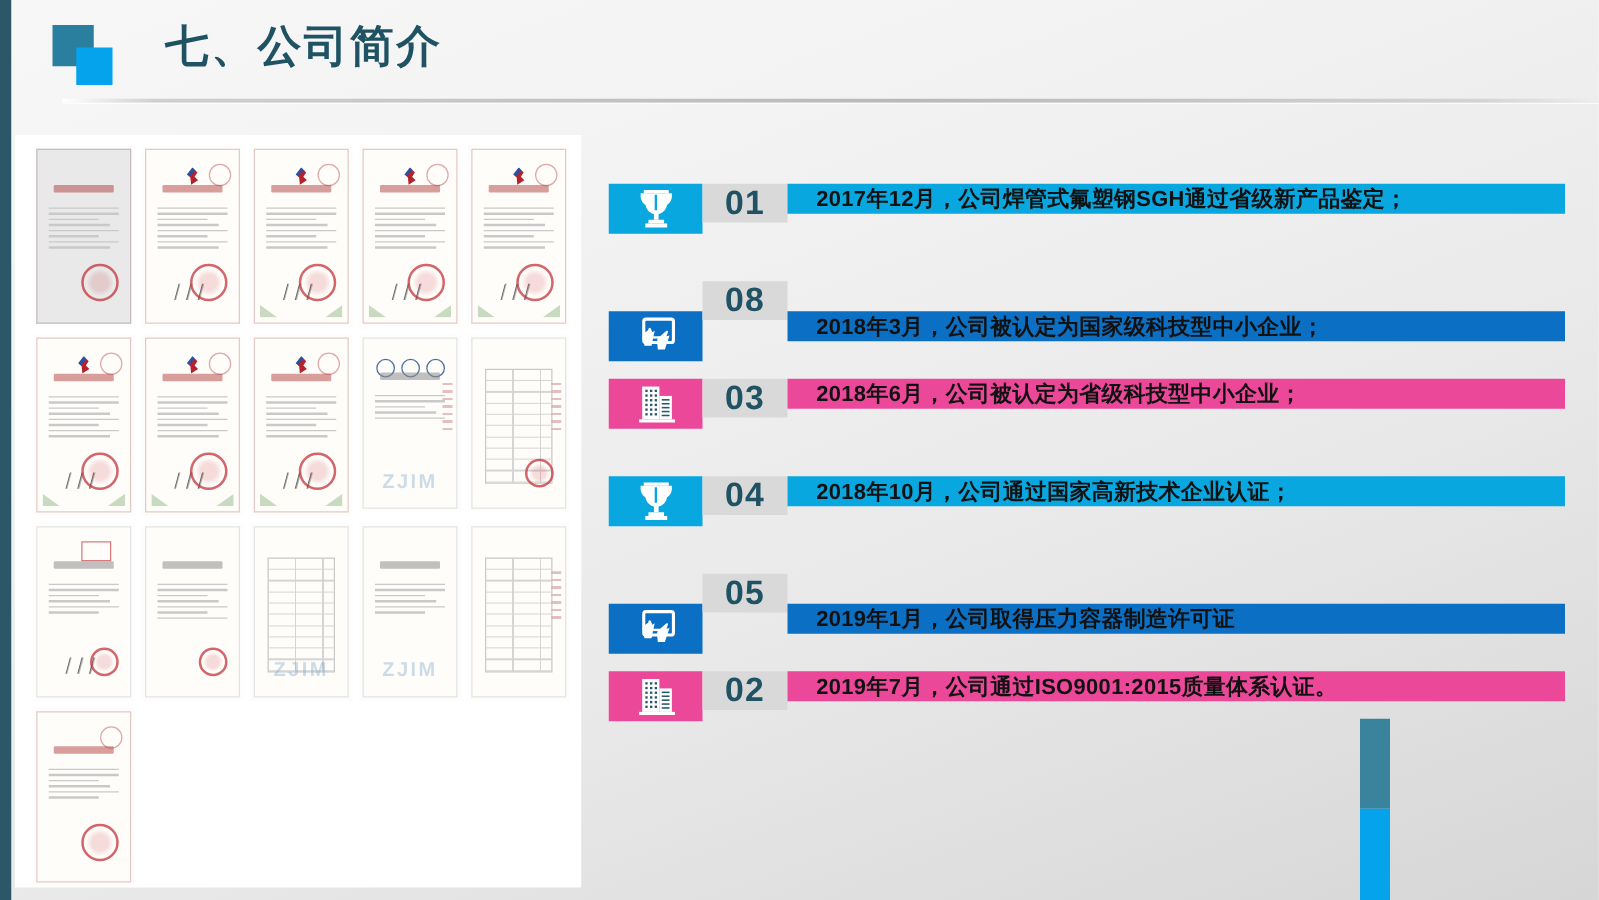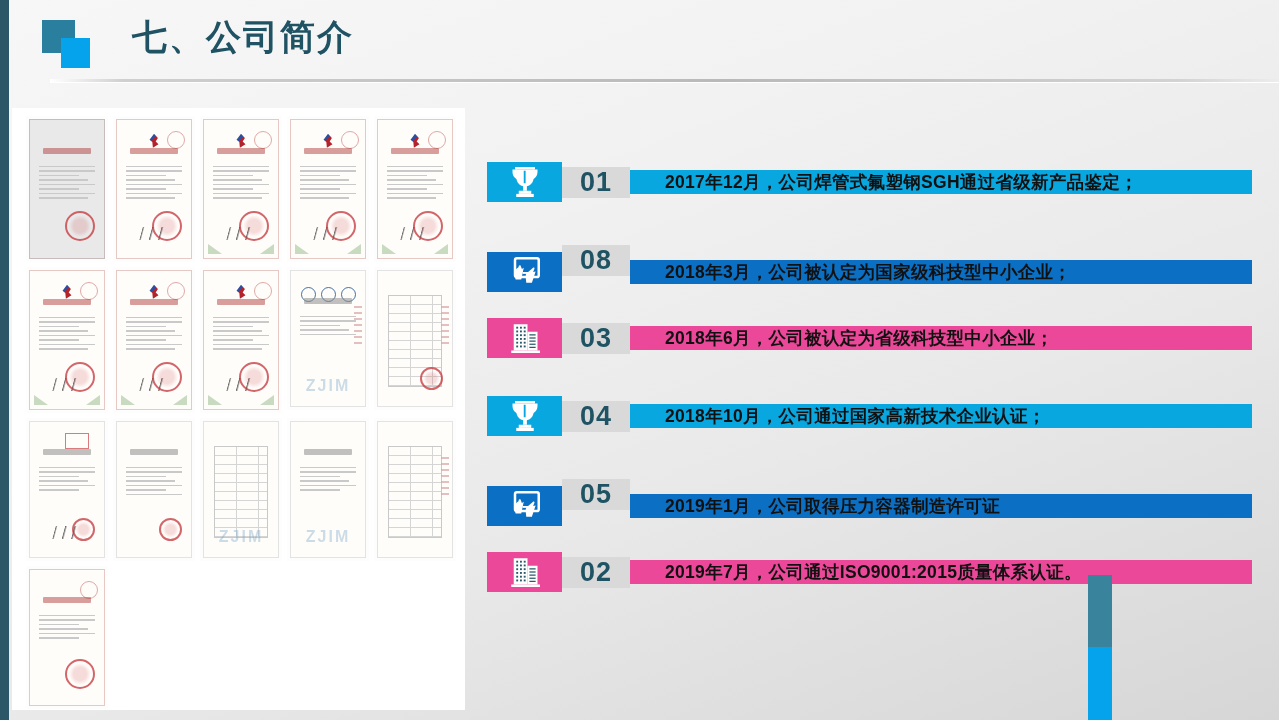--- a/index.html
+++ b/index.html
@@ -227,21 +227,21 @@
   .timeline {
     position: absolute;
     left: 487px; top: 147px;
     width: 765px;
   }
   .row {
     position: relative;
     height: 70px;
     margin-bottom: 8px;
     display: flex;
-    align-items: center;
+    align-items: flex-start;
   }
   .row .icon-box {
     width: 75px;
     flex: 0 0 75px;
     display: flex;
     align-items: center;
     justify-content: center;
   }
   .row .num-box {
     width: 68px;
@@ -252,21 +252,21 @@
     justify-content: center;
     font-size: 27px;
     font-weight: bold;
     color: #1f5263;
     letter-spacing: 1px;
   }
   .row .text-box {
     flex: 1 1 auto;
     display: flex;
     align-items: center;
-    padding-left: 35px;
+    padding-left: 23px;
     font-size: 17.5px;
     font-weight: bold;
     color: #111111;
     letter-spacing: .3px;
     white-space: nowrap;
   }
   .row.cyan  .icon-box, .row.cyan  .text-box { background: #09a7e0; }
   .row.blue  .icon-box, .row.blue  .text-box { background: #0b70c4; margin-top: 24px; }
   .row.teal  .icon-box, .row.teal  .text-box { background: #ec4899; }
 

